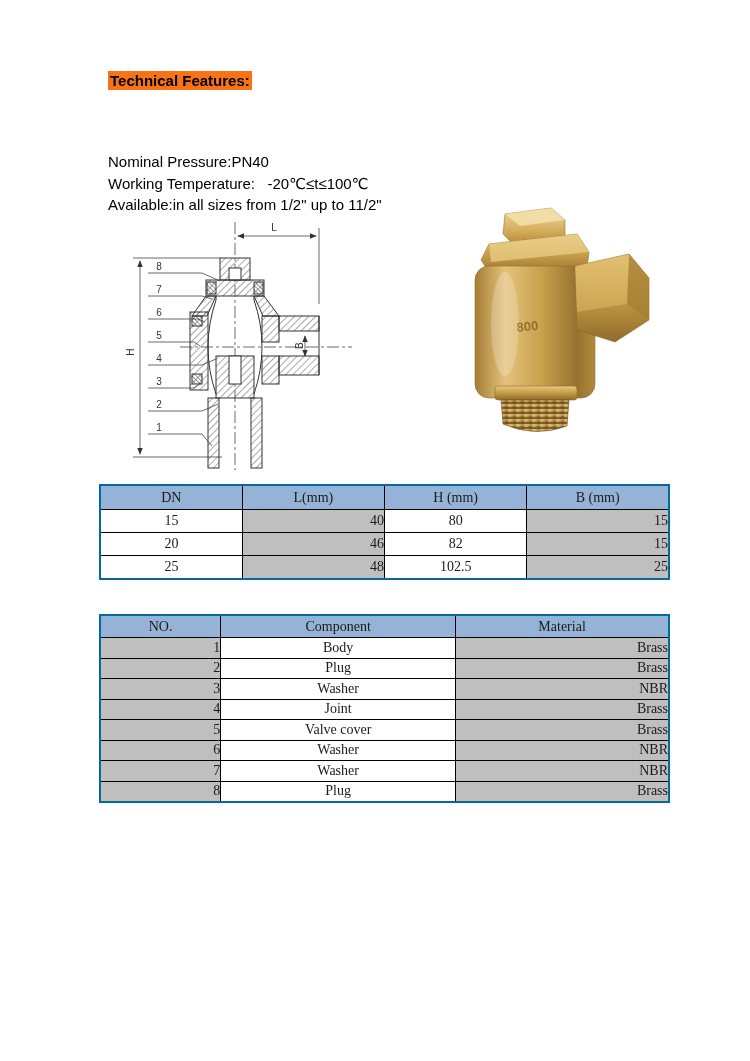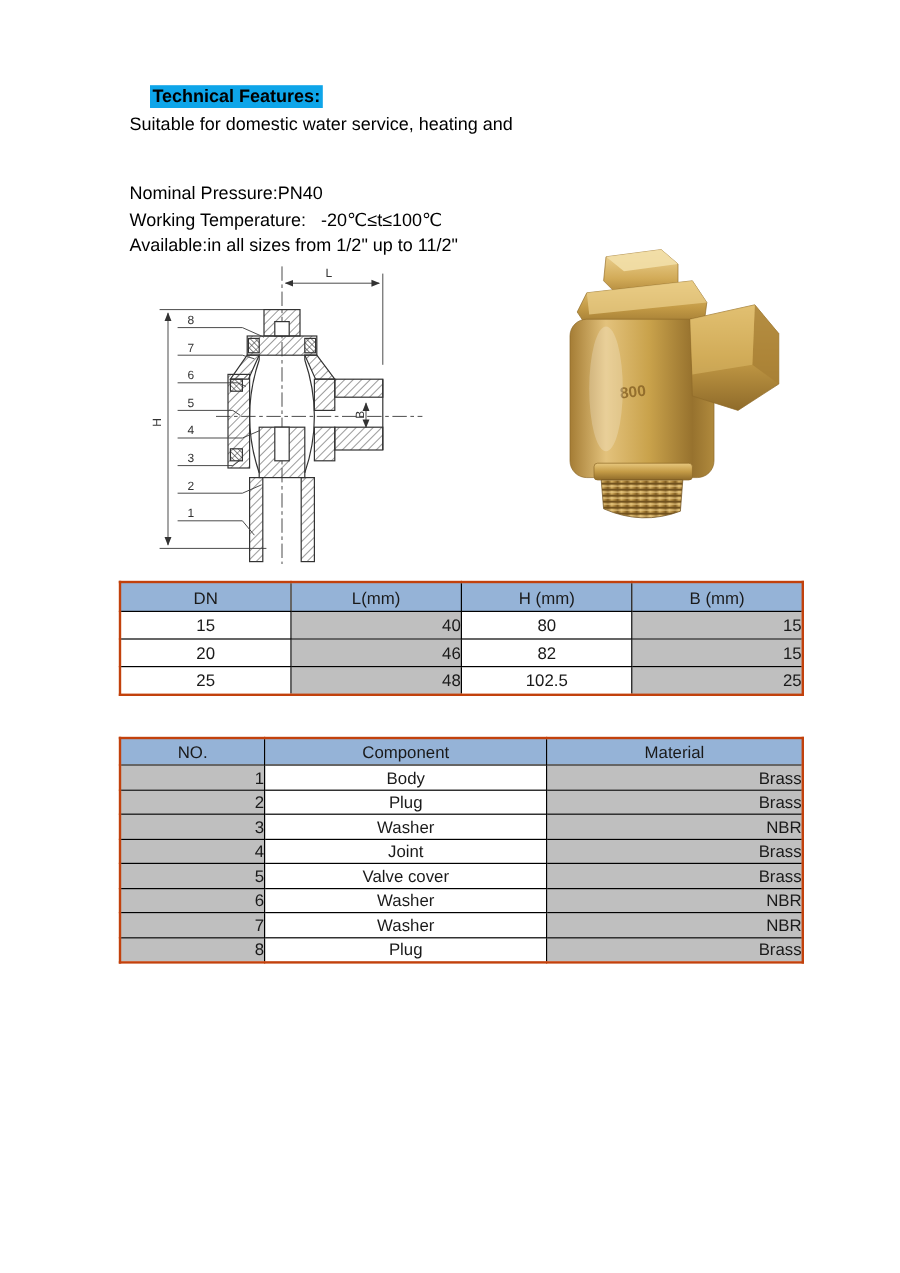--- a/index.html
+++ b/index.html
@@ -3,60 +3,59 @@
 <meta charset="utf-8">
 <style>
   html,body { margin:0; padding:0; background:#888; }
   .page {
     position:relative; width:750px; height:1061px; margin:0 auto;
     background:#ffffff; overflow:hidden;
     font-family:"Liberation Sans","DejaVu Sans",sans-serif; color:#000;
   }
   .heading {
     position:absolute; left:108px; top:71px;
-    font-size:15px; font-weight:bold; background:#0ea5e9; padding:0 2px; line-height:19px;margin-left:17px;
+    font-size:15px; font-weight:bold; background:#f97316; padding:0 2px; line-height:19px;
   }
   .intro {
     position:absolute; left:108px; top:93px;
     font-size:15px; line-height:21px;
   }
   .specs {
     position:absolute; left:108px; top:151px;
     font-size:15px; line-height:21.5px;
   }
   .spec-line { white-space:pre-wrap; }
   .drawing-svg { position:absolute; left:110px; top:214px; }
   .photo-svg { position:absolute; left:443px; top:204px; }
   table {
     position:absolute; border-collapse:collapse; table-layout:fixed;
     font-size:14px; text-align:center; color:#1a1a1a;
   }
   th, td { border:1px solid #000; padding:0; font-weight:normal; overflow:hidden; }
-  table.data-tbl { border:2px solid #c2410c; }
+  table.data-tbl { border:2px solid #0369a1;font-family:Liberation Serif, serif; }
   th { background:#95b3d7; }
   td.alt { background:#bfbfbf;text-align:right; }
   #dim-table { left:99px; top:484px; width:571px; }
   #dim-table th { height:23px; }
   #dim-table td { height:22px; }
   #mat-table { left:99px; top:614px; width:571px; }
   #mat-table th { height:21px; }
   #mat-table td { height:19.5px; }
   .dwg-line { stroke:#333; stroke-width:1; fill:none; }
   .dwg-thin { stroke:#444; stroke-width:0.8; fill:none; }
   .dwg-txt { font-family:"Liberation Sans","DejaVu Sans",sans-serif; font-size:10px; fill:#333; }
 </style>
 </head>
 <body>
 
 <div class="page">
 
   <div class="heading">Technical Features:</div>
 
   <div class="intro">
-    <div>Suitable for domestic water service, heating and</div>
   </div>
 
   <div class="specs">
     <div class="spec-line">Nominal Pressure:PN40</div>
     <div class="spec-line">Working Temperature:   -20℃≤t≤100℃</div>
     <div class="spec-line">Available:in all sizes from 1/2" up to 11/2"</div>
   </div>
 
   <svg class="drawing-svg" width="244" height="258" viewBox="108 214 244 258" xmlns="http://www.w3.org/2000/svg">
     <defs>

